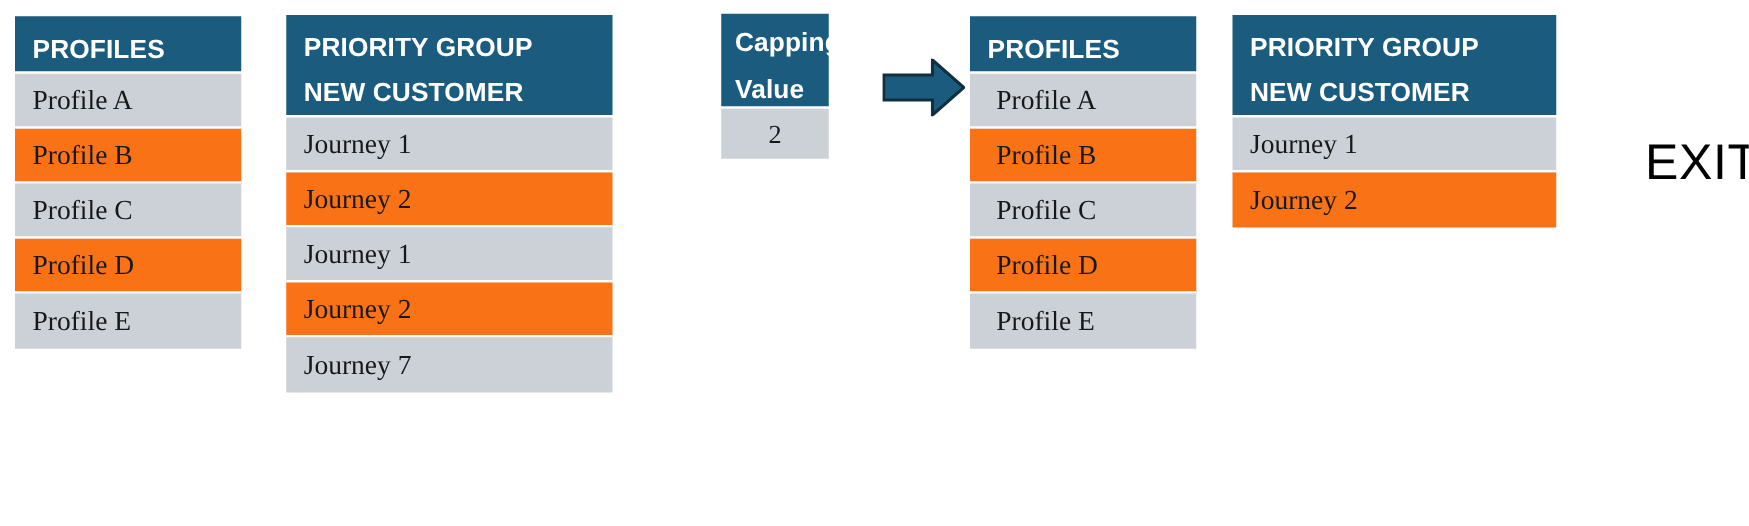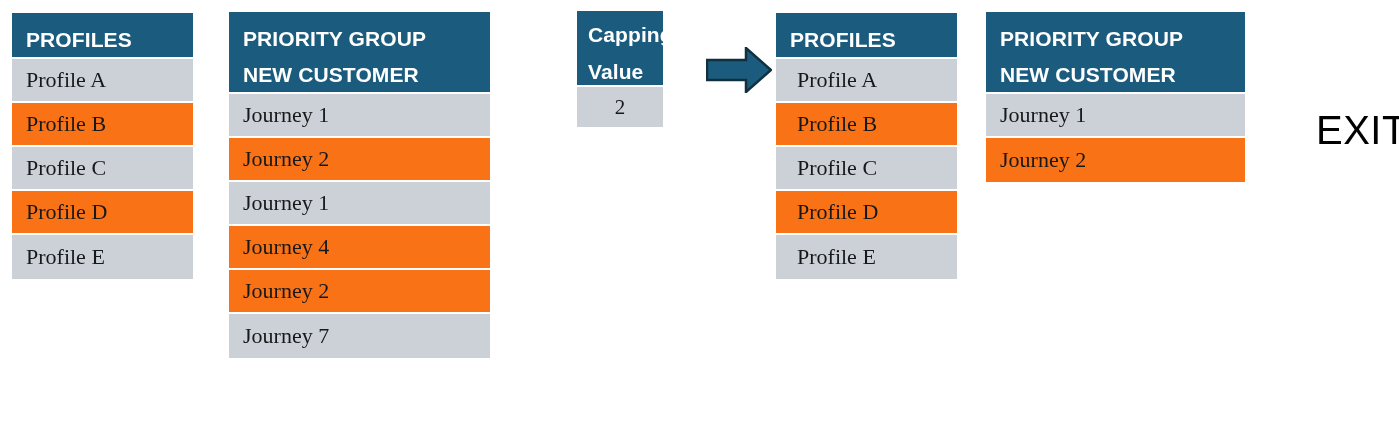--- a/index.html
+++ b/index.html
@@ -173,21 +173,20 @@
 
   <div class="tbl" id="table-priority-left">
     <div class="tbl-head">
       <span class="line">PRIORITY GROUP</span>
       <span class="line">NEW CUSTOMER</span>
     </div>
     <div class="tbl-rows">
       <div class="row">Journey 1</div>
       <div class="row alt">Journey 2</div>
       <div class="row">Journey 1</div>
-      <div class="row alt">Journey 4</div>
       <div class="row alt">Journey 2</div>
       <div class="row">Journey 7</div>
     </div>
   </div>
 
   <div class="tbl" id="capping-box">
     <div class="tbl-head">
       <span class="line">Capping</span>
       <span class="line">Value</span>
     </div>

